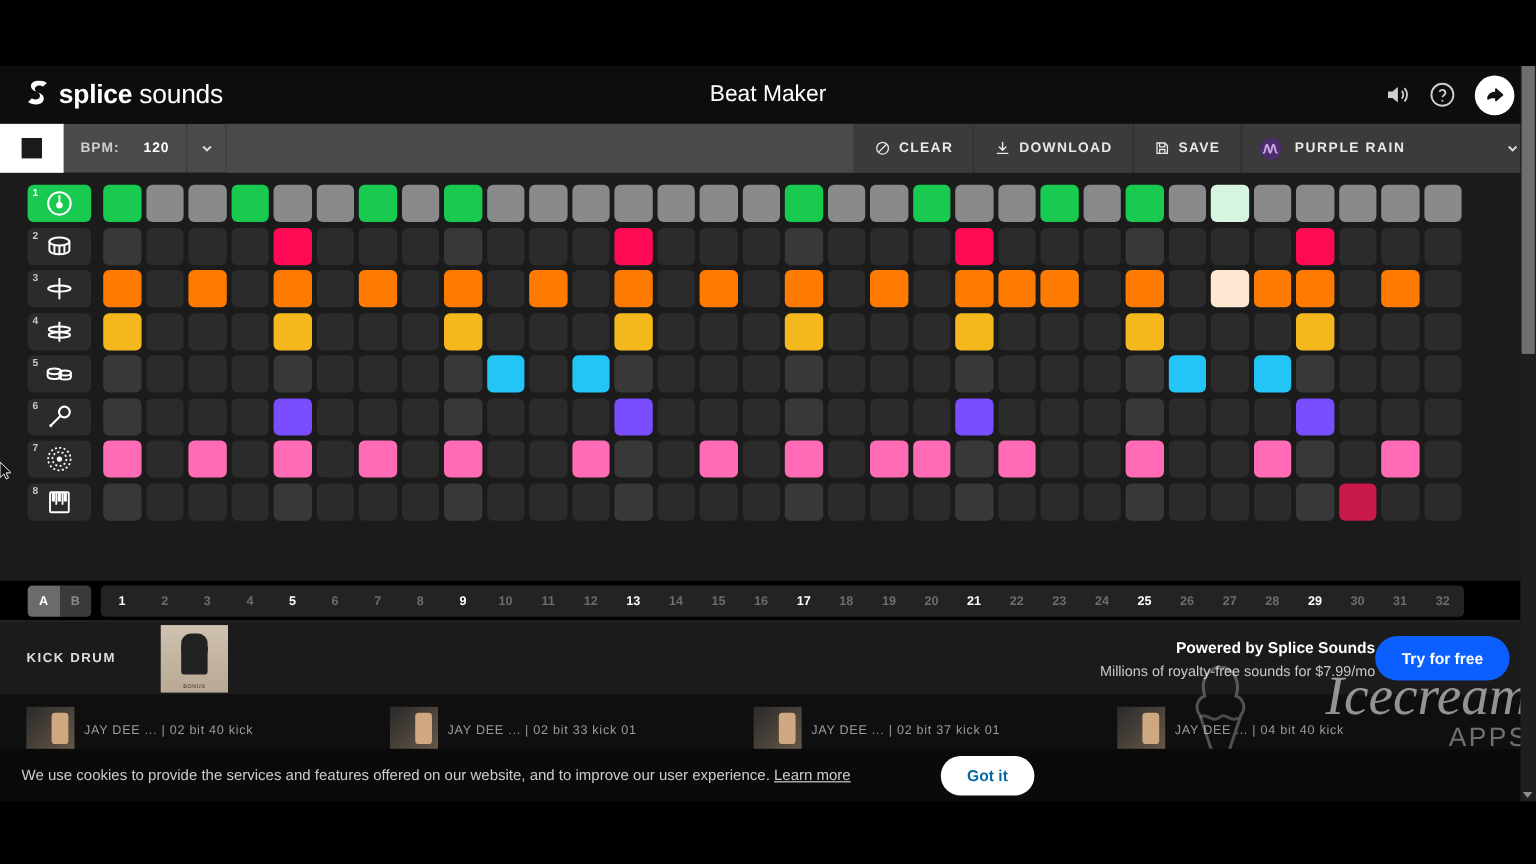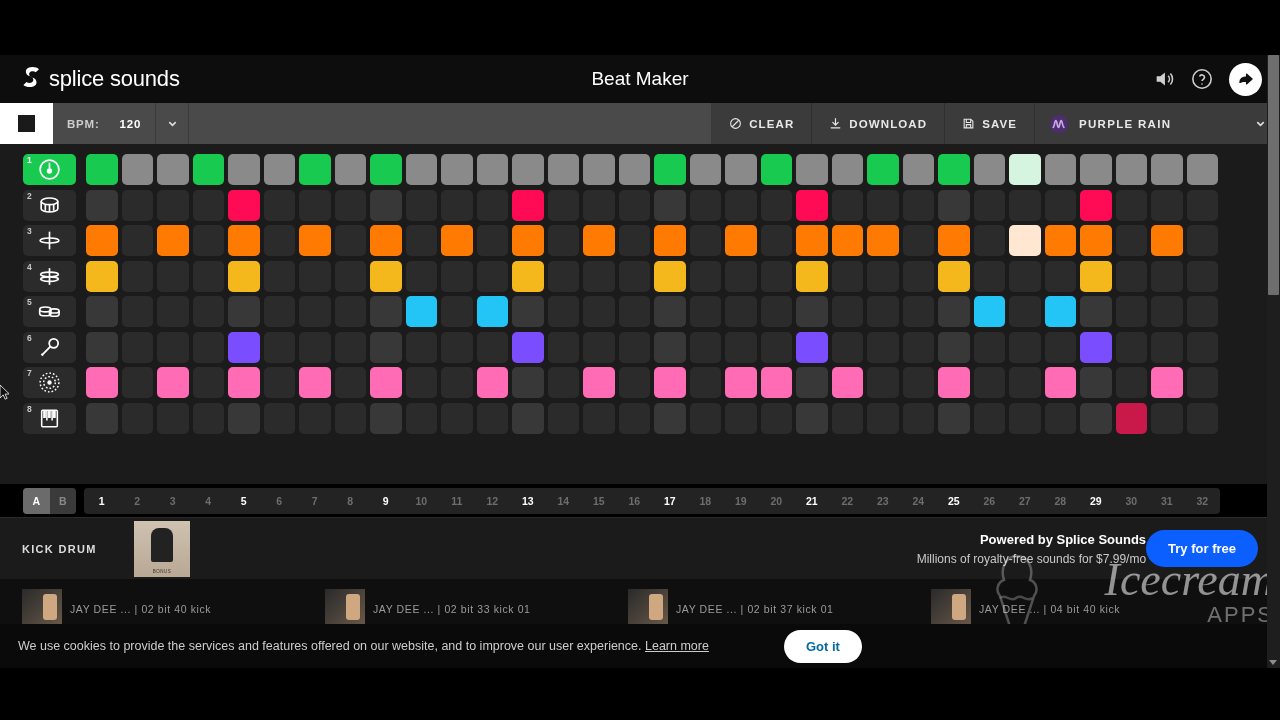--- a/index.html
+++ b/index.html
@@ -18,21 +18,21 @@
   .header {
     position: relative;
     height: 48px;
     background: #0d0d0d;
     display: flex; align-items: center;
     padding: 0 18px;
   }
   .logo-wrap { display: flex; align-items: center; gap: 9px; }
   .logo-mark { width: 22px; height: 24px; }
   .logo-text { font-size: 22px; color: #fff; letter-spacing: -0.2px; }
-  .logo-text b { font-weight: 400; }
+  .logo-text b { font-weight: 700; }
   .logo-text span { font-weight: 300; }
   .app-title {
     position: absolute; left: 0; right: 0; text-align: center;
     font-size: 19px; color: #fff; font-weight: 400;
     pointer-events: none;
   }
   .header-right {
     margin-left: auto; display: flex; align-items: center; gap: 16px;
     position: relative; z-index: 2;
   }

